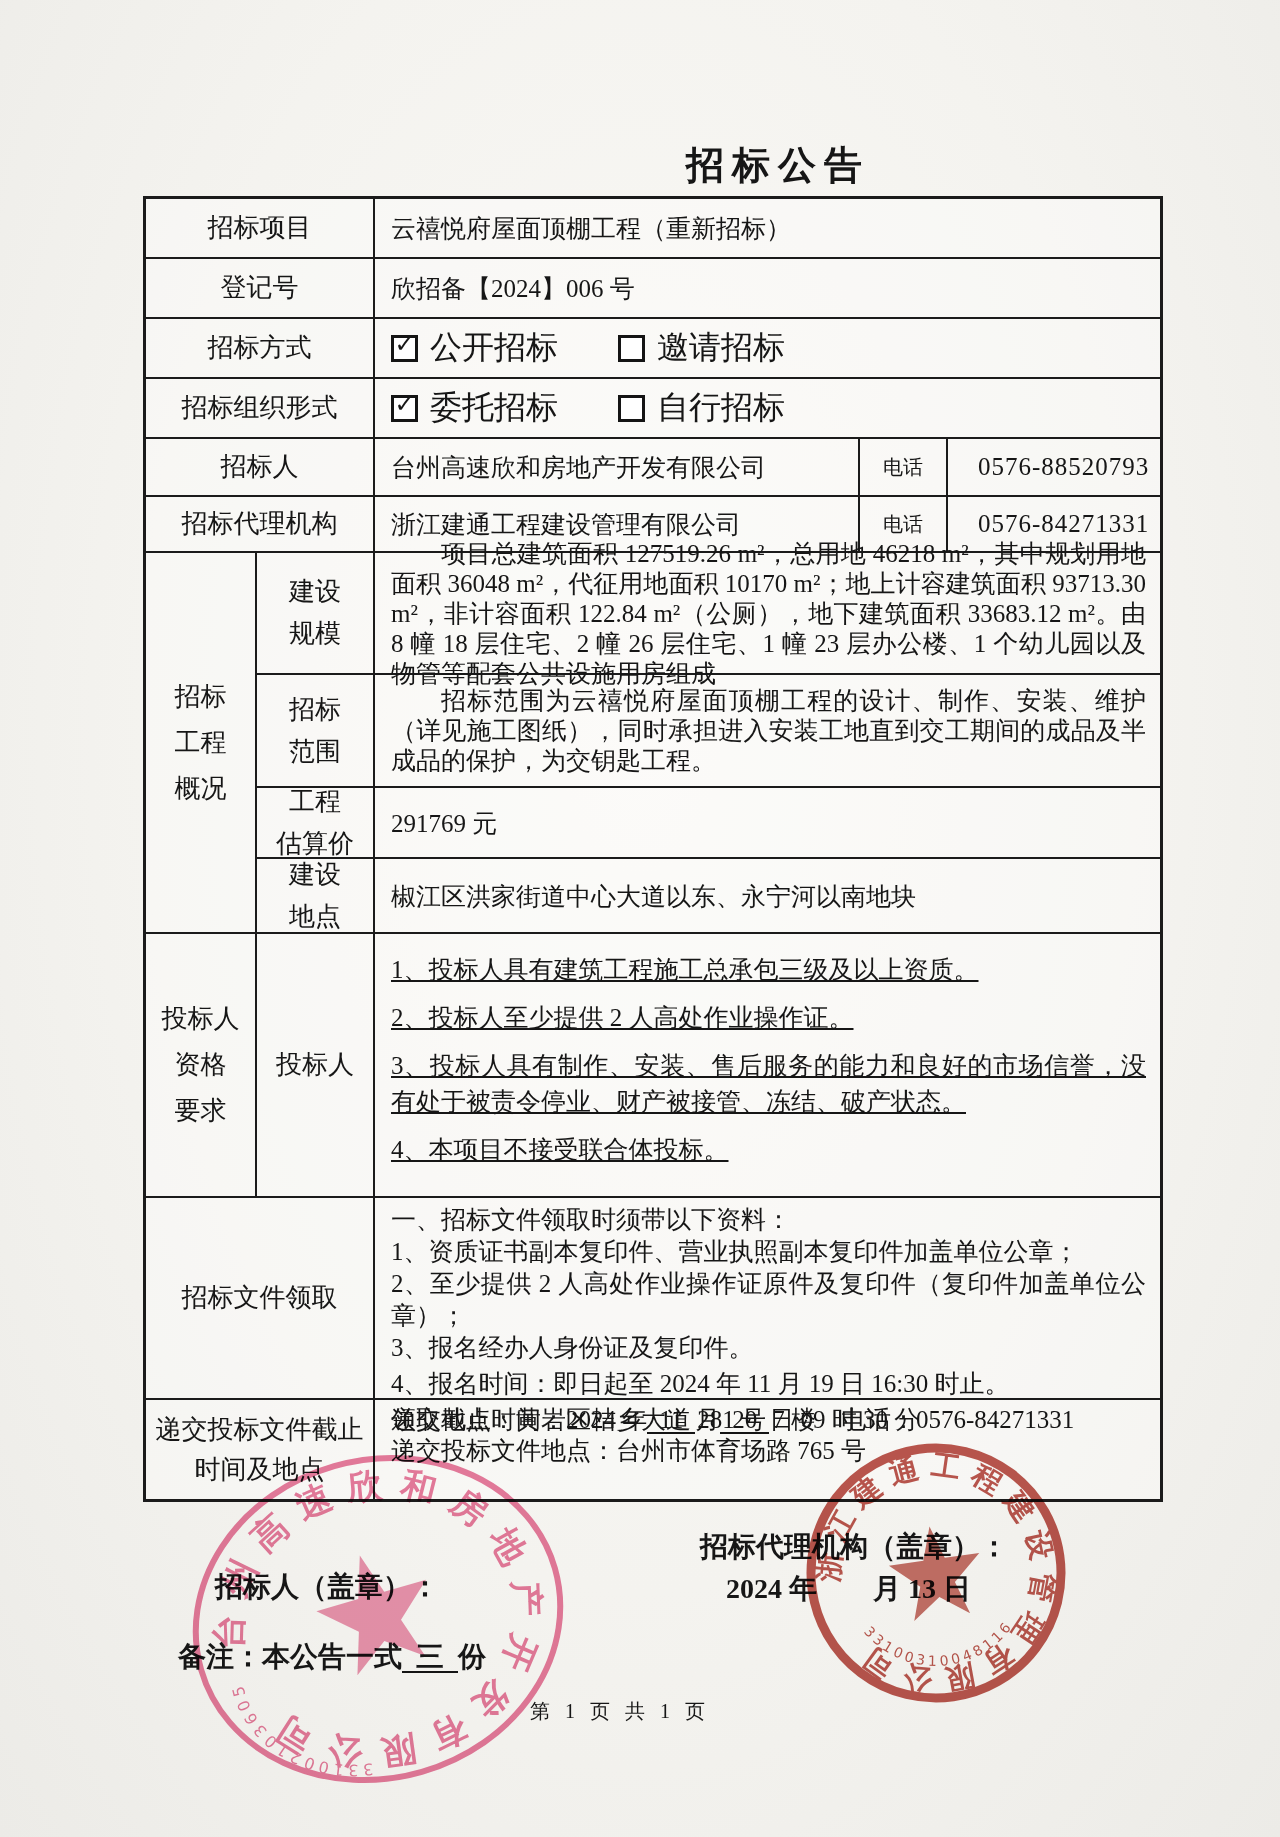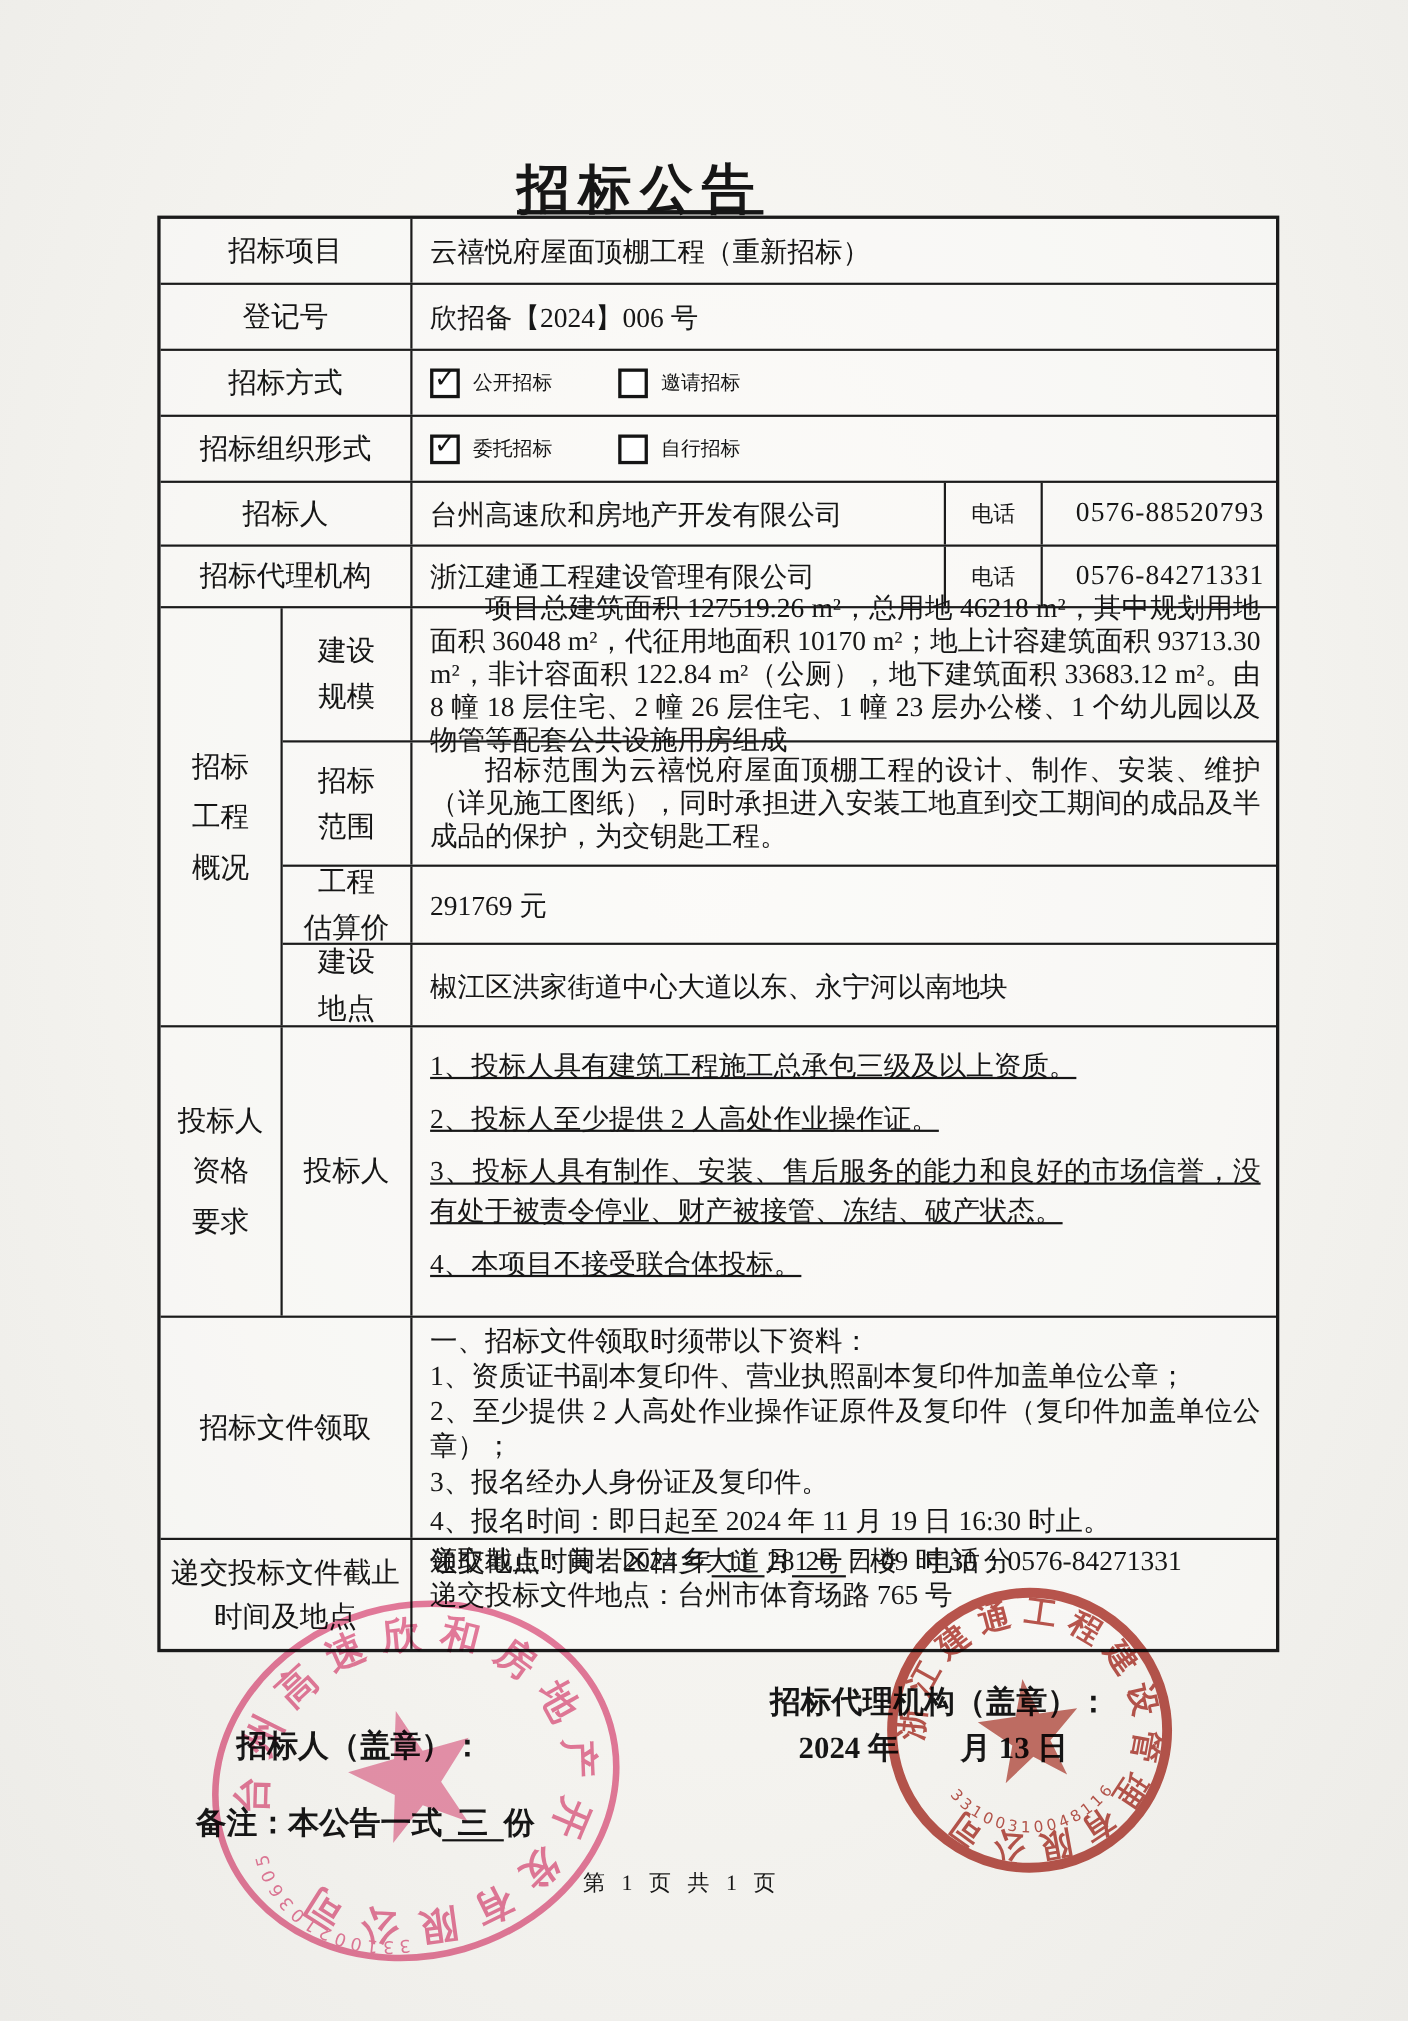--- a/index.html
+++ b/index.html
@@ -4,22 +4,22 @@
 <style>
   html,body{margin:0;padding:0;}
   body{background:#e8e7e4;}
   .sheet{
     position:relative; width:1280px; height:1837px; overflow:hidden;
     background:radial-gradient(ellipse at 50% 40%, #faf9f6 0%, #f4f3ef 55%, #ecebe7 100%);
     font-family:"Liberation Serif","DejaVu Serif",serif;
     color:#161616;
   }
   .title{
-    position:absolute; top:140px; left:470px; width:400px; text-align:left;
-    font-size:48px; font-weight:bold; letter-spacing:8px; white-space:nowrap;text-decoration:underline;
+    position:absolute; top:140px; left:470px; width:400px; text-align:right;
+    font-size:38px; font-weight:bold; letter-spacing:8px; white-space:nowrap;
   }
   .doc-table{
     position:absolute; left:143px; top:196px; width:1014px;
     border:3px solid #1b1b1b; background:rgba(255,255,255,.35);
     font-size:25px;
   }
   .trow{display:flex; border-bottom:2px solid #1b1b1b; align-items:stretch;}
   .trow:last-child{border-bottom:none;}
   .cell{display:flex; align-items:center;}
   .cell.lab{width:227px; flex:0 0 227px; justify-content:center; text-align:center;
@@ -38,21 +38,21 @@
     text-align:center; border-right:2px solid #1b1b1b; white-space:pre-line; line-height:42px; font-size:26px;}
   .in-cont{flex:1 1 auto; display:flex; align-items:center; padding:8px 14px 7px 16px;}
   .para{line-height:30px; text-align:justify;}
   .para.indent{text-indent:2em;}
   .checkrow{display:flex; align-items:center; gap:12px;}
   .checkbox{width:21px; height:21px; border:3px solid #141414; display:inline-flex;
     align-items:center; justify-content:center; position:relative; background:#fff;
     font-family:"DejaVu Sans",sans-serif;}
   .checkbox .tick{display:none; font-size:24px; line-height:1; margin-top:-8px; font-weight:bold;}
   .checkbox.checked .tick{display:block;}
-  .opt-label{margin-right:48px; font-size:18px;}
+  .opt-label{margin-right:48px; font-size:32px;}
   .list{padding:10px 0;text-decoration:underline;}
   .q-item{line-height:36px; margin:0 0 12px 0; text-align:justify;}
   .q-item:last-child{margin-bottom:0;}
   .c-item{line-height:32px; text-align:justify;}
   .blank{border-bottom:2px solid #141414; padding:0 12px; display:inline-block; line-height:1;}
   .sig-text{position:absolute; font-size:28px; font-weight:600; white-space:nowrap; z-index:2;}
   .footer{position:absolute; top:1698px; left:480px; width:280px; text-align:center;
     font-size:20px; letter-spacing:5px; z-index:2;}
   .stamp{position:absolute; z-index:6; mix-blend-mode:multiply; pointer-events:none;}
   .stamp-left{left:183px; top:1436px; opacity:.75;}

